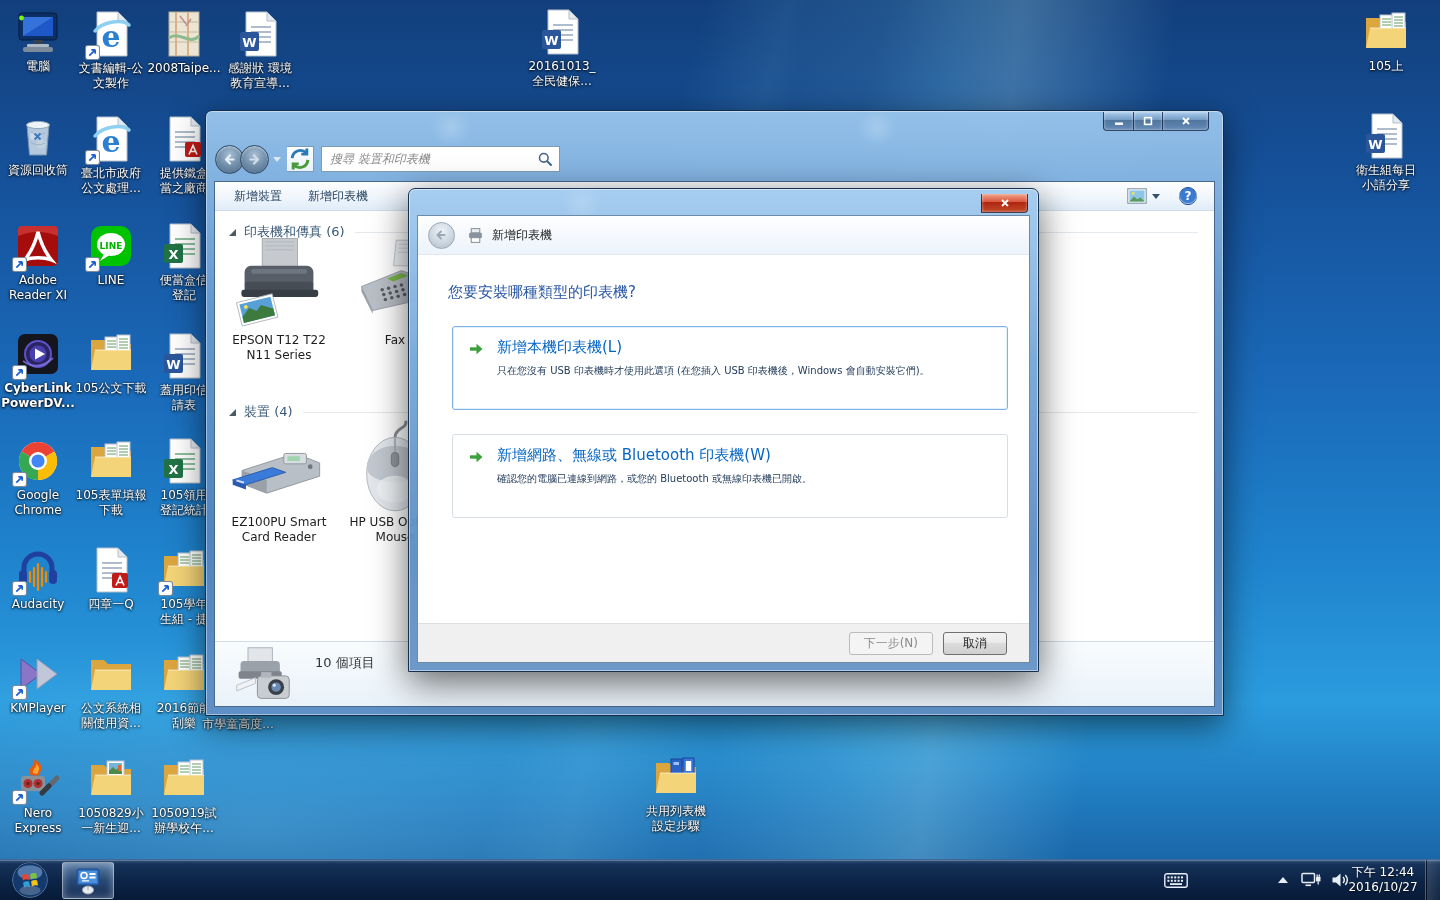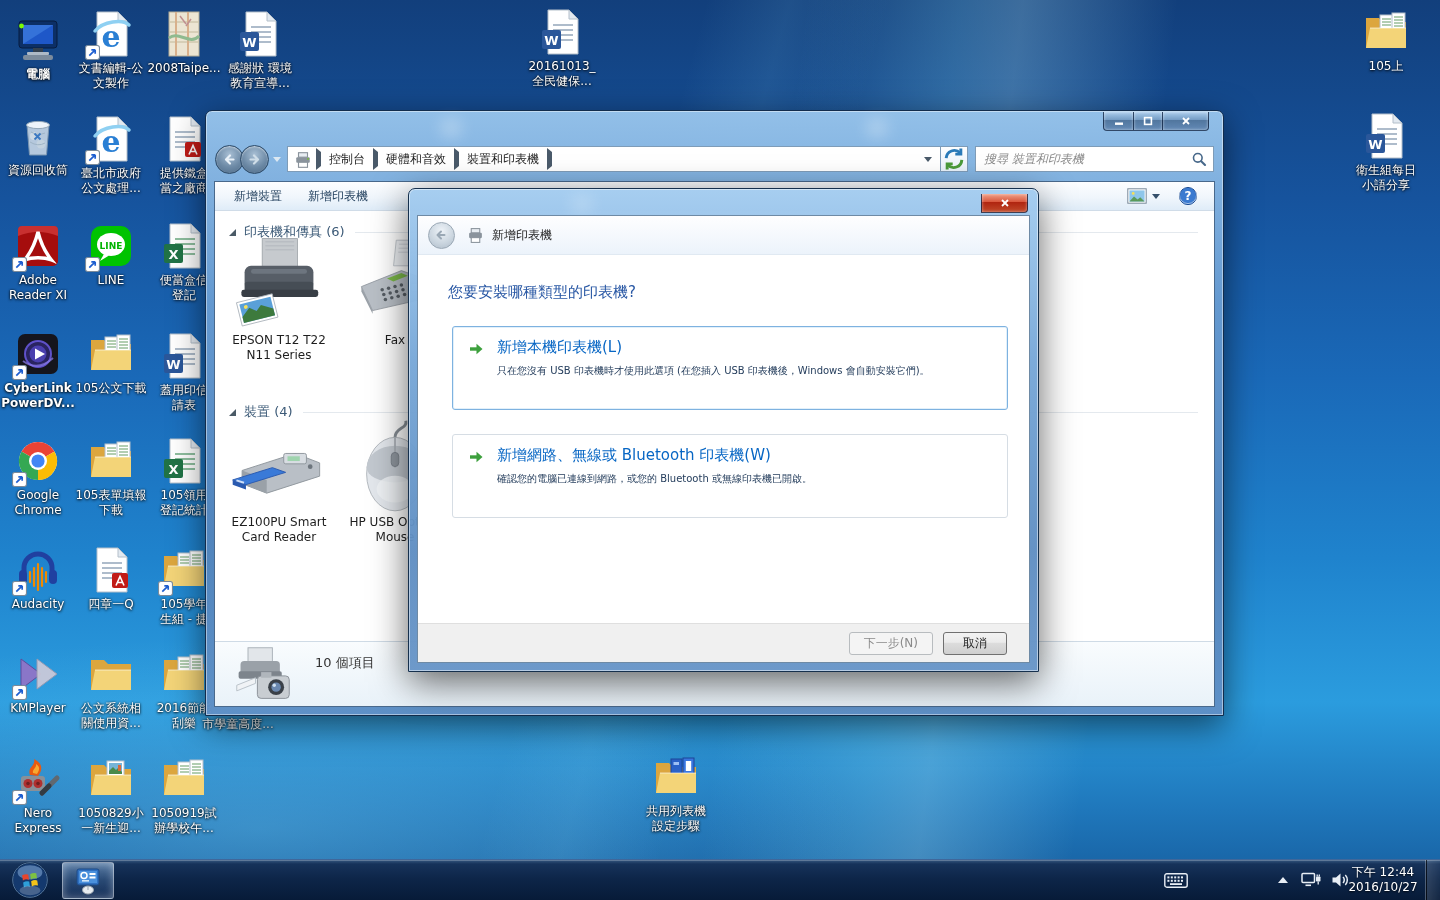--- a/index.html
+++ b/index.html
@@ -143,31 +143,20 @@
           <svg viewBox="0 0 17 17">
             <path d="M12.5 8.5 H5.5 M9 4.5 L5 8.5 L9 12.5" stroke="#e9f1f8" stroke-width="2.2" fill="none" stroke-linecap="round" stroke-linejoin="round"></path>
           </svg>
         </div>
       <div class="nav-circle fwd">
           <svg viewBox="0 0 17 17">
             <path d="M4.5 8.5 H11.5 M8 4.5 L12 8.5 L8 12.5" stroke="#cfdde8" stroke-width="2.2" fill="none" stroke-linecap="round" stroke-linejoin="round"></path>
           </svg>
         </div>
       <div class="nav-drop"></div>
-      <div class="addr">
-        <span class="lead"><svg viewBox="0 0 16 16">
-              <rect x="4" y="1.5" width="8" height="4" fill="#e8edf2" stroke="#8a939c"></rect>
-              <rect x="2" y="5.5" width="12" height="5" rx="1" fill="#8a939c"></rect>
-              <rect x="4" y="10" width="8" height="4.5" fill="#fff" stroke="#8a939c"></rect>
-              <circle cx="12.5" cy="7" r="0.9" fill="#7ab648"></circle>
-            </svg></span>
-        <span id="breadcrumb"><span class="bc-sep"></span><span class="crumb">控制台</span><span class="bc-sep"></span><span class="crumb">硬體和音效</span><span class="bc-sep"></span><span class="crumb">裝置和印表機</span><span class="bc-sep"></span></span>
-        <span class="tail"></span>
-        <span class="drop"></span>
-      </div>
       <div class="refresh">
           <svg viewBox="0 0 16 16">
             <path d="M3.2 7.5 a5 5 0 0 1 8.6 -3.2" fill="none" stroke="#2a7ab8" stroke-width="1.8"></path>
             <path d="M12.2 1.6 v3.4 h-3.4" fill="none" stroke="#2a7ab8" stroke-width="1.8"></path>
             <path d="M12.8 8.5 a5 5 0 0 1 -8.6 3.2" fill="none" stroke="#4a9a3a" stroke-width="1.8"></path>
             <path d="M3.8 14.4 v-3.4 h3.4" fill="none" stroke="#4a9a3a" stroke-width="1.8"></path>
           </svg>
         </div>
       <div class="search">
         <input readonly="" placeholder="搜尋 裝置和印表機" style="">
@@ -412,21 +401,21 @@
           <path d="M14.3 3 a7.2 7.2 0 0 1 0 10" stroke="#e8eef5" stroke-width="1.5" fill="none"></path>
         </svg>
     </span>
     <span class="clock">
       <div>下午 12:44</div>
       <div>2016/10/27</div>
     </span>
     <span class="show-desktop"></span>
   </div>
 
-<div class="desk-icon" style="left: 0px; top: 16px; font-weight: bold;">
+<div class="desk-icon" style="left: 0px; top: 8px;">
       <div class="ic">
         <svg viewBox="0 0 48 48">
           <rect x="5" y="5" width="38" height="27" rx="3" fill="#0c2f66" stroke="#071c3f"></rect>
           <rect x="9" y="9" width="30" height="19" fill="#1e57c8"></rect>
           <path d="M9 9 h30 l-30 19 z" fill="#3f7de0" opacity="0.7"></path>
           <circle cx="7.5" cy="10" r="2.4" fill="#7CFC00"></circle>
           <rect x="19" y="32" width="10" height="4" fill="#33404f"></rect>
           <rect x="13" y="36" width="22" height="3" rx="1" fill="#aeb9c6"></rect>
           <rect x="9" y="39" width="30" height="5" rx="2" fill="#7c8b9c"></rect>
         </svg>

